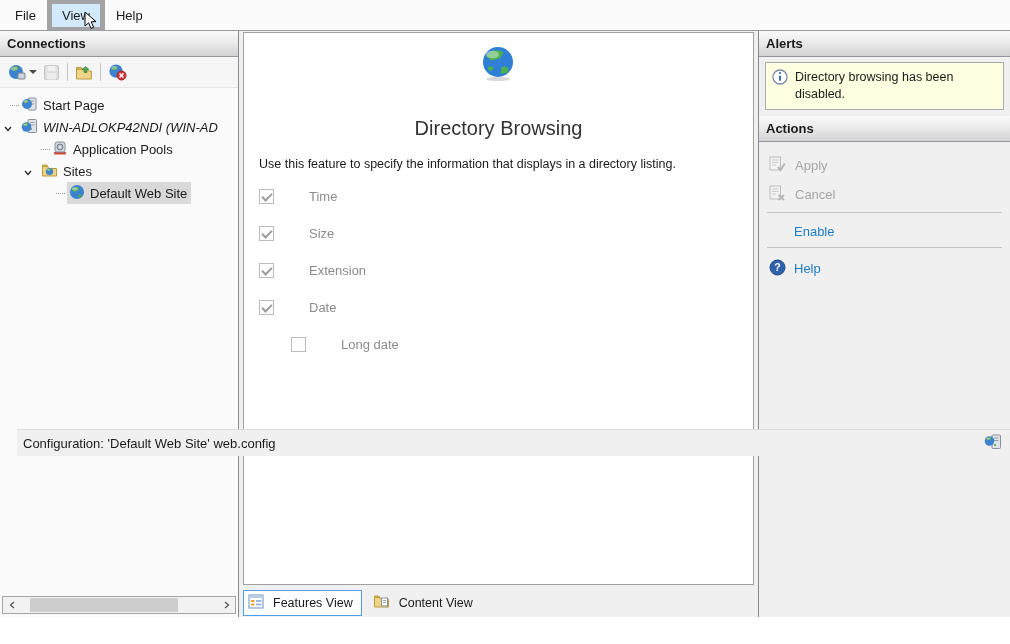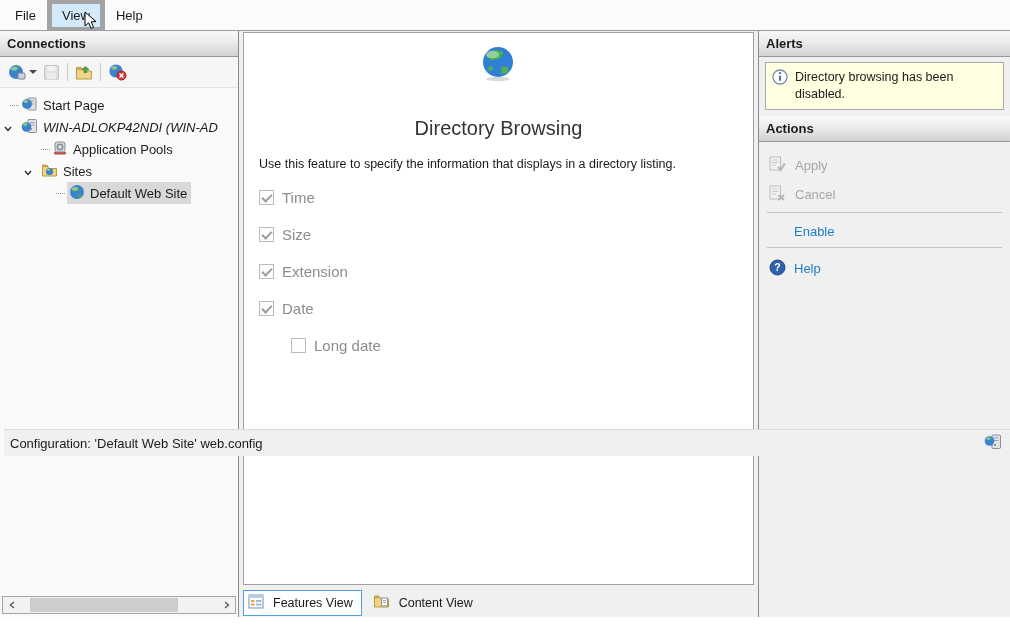--- a/index.html
+++ b/index.html
@@ -45,42 +45,42 @@
   .scroll-thumb { width: 148px; height: 14px; background: #cdcdcd; margin-left: 10px; }
   .scroll-spacer { flex: 1; }
 
   
   .center-panel { flex: 1; background: #f0f0f0; display: flex; flex-direction: column; }
   .feature-box { flex: 1; margin: 1px 4px 3px 4px; background: #fff; border: 1px solid #a0a0a0; padding: 10px 15px; overflow: hidden; }
   .feature-header { display: flex; align-items: center; gap: 32px; margin-top: 2px; flex-direction: column; }
   .feature-title { font-size: 20px; color: #333; }
   .feature-desc { margin-top: 16px; font-size: 12.5px; max-width: 472px; line-height: 1.3; }
   .cb-list { margin-top: 17px; }
-  .cb-row { display: flex; align-items: center; height: 16px; margin-bottom: 21px; color: #8c8c8c; font-size: 15px; }
+  .cb-row { display: flex; height: 16px; margin-bottom: 21px; color: #8c8c8c; font-size: 13px; gap: 27px; }
   .cb-row.indented { margin-left: 32px; }
   .checkbox { width: 15px; height: 15px; border: 1px solid #bcbcbc; background: #fdfdfd; margin-right: 8px; position: relative; flex: none; }
   .checkbox.checked::after { content: ''; position: absolute; left: 2px; top: 3px; width: 8px; height: 4px; border-left: 2px solid #9c9c9c; border-bottom: 2px solid #9c9c9c; transform: rotate(-45deg); }
 
   .tabs-row { height: 29px; display: flex; align-items: center; padding-left: 4px; gap: 7px; flex: none; }
   .tab { display: flex; align-items: center; gap: 9px; font-size: 12.5px; padding: 3px 8px 3px 4px; }
   .tab.selected { border: 1px solid #4f9ee8; background: #fdfeff; }
 
   
   .right-panel { width: 252px; border-left: 1px solid #88888f; background: #f0f0f0; display: flex; flex-direction: column; }
   .alert-box { margin: 5px 6px 6px 6px; background: #ffffe1; border: 1px solid #ababab; padding: 6px; display: flex; gap: 7px; font-size: 12.5px; line-height: 1.35; }
   .actions-list { padding-top: 11px; }
   .action-item { display: flex; align-items: center; gap: 8px; padding: 3px 10px; margin-bottom: 4px; }
   .action-item.disabled { color: #a6a6a6; }
   .action-item.disabled svg { opacity: .6; }
   .action-link { color: #1d7dc4; }
   .action-item.no-icon { padding-left: 35px; }
   .divider { border-top: 1px solid #c3c3c3; margin: 5px 8px 8px 8px; }
 
   
-  .statusbar { position: absolute; bottom: 0; left: 4px; right: 0; height: 27px; background: #f0f0f0; border-top: 1px solid #dcdcdc; display: flex; align-items: center; justify-content: space-between; padding: 0 8px 0 6px; }
+  .statusbar { position: absolute; bottom: 0; left: 17px; right: 0; height: 27px; background: #f0f0f0; border-top: 1px solid #dcdcdc; display: flex; align-items: center; justify-content: space-between; padding: 0 8px 0 6px; }
 </style>
 </head>
 <body>
 
 <div class="app">
 
   <div class="menubar">
     <span class="menu-item">File</span>
     <span class="menu-item highlighted">View</span>
     <span class="menu-item">Help</span>

